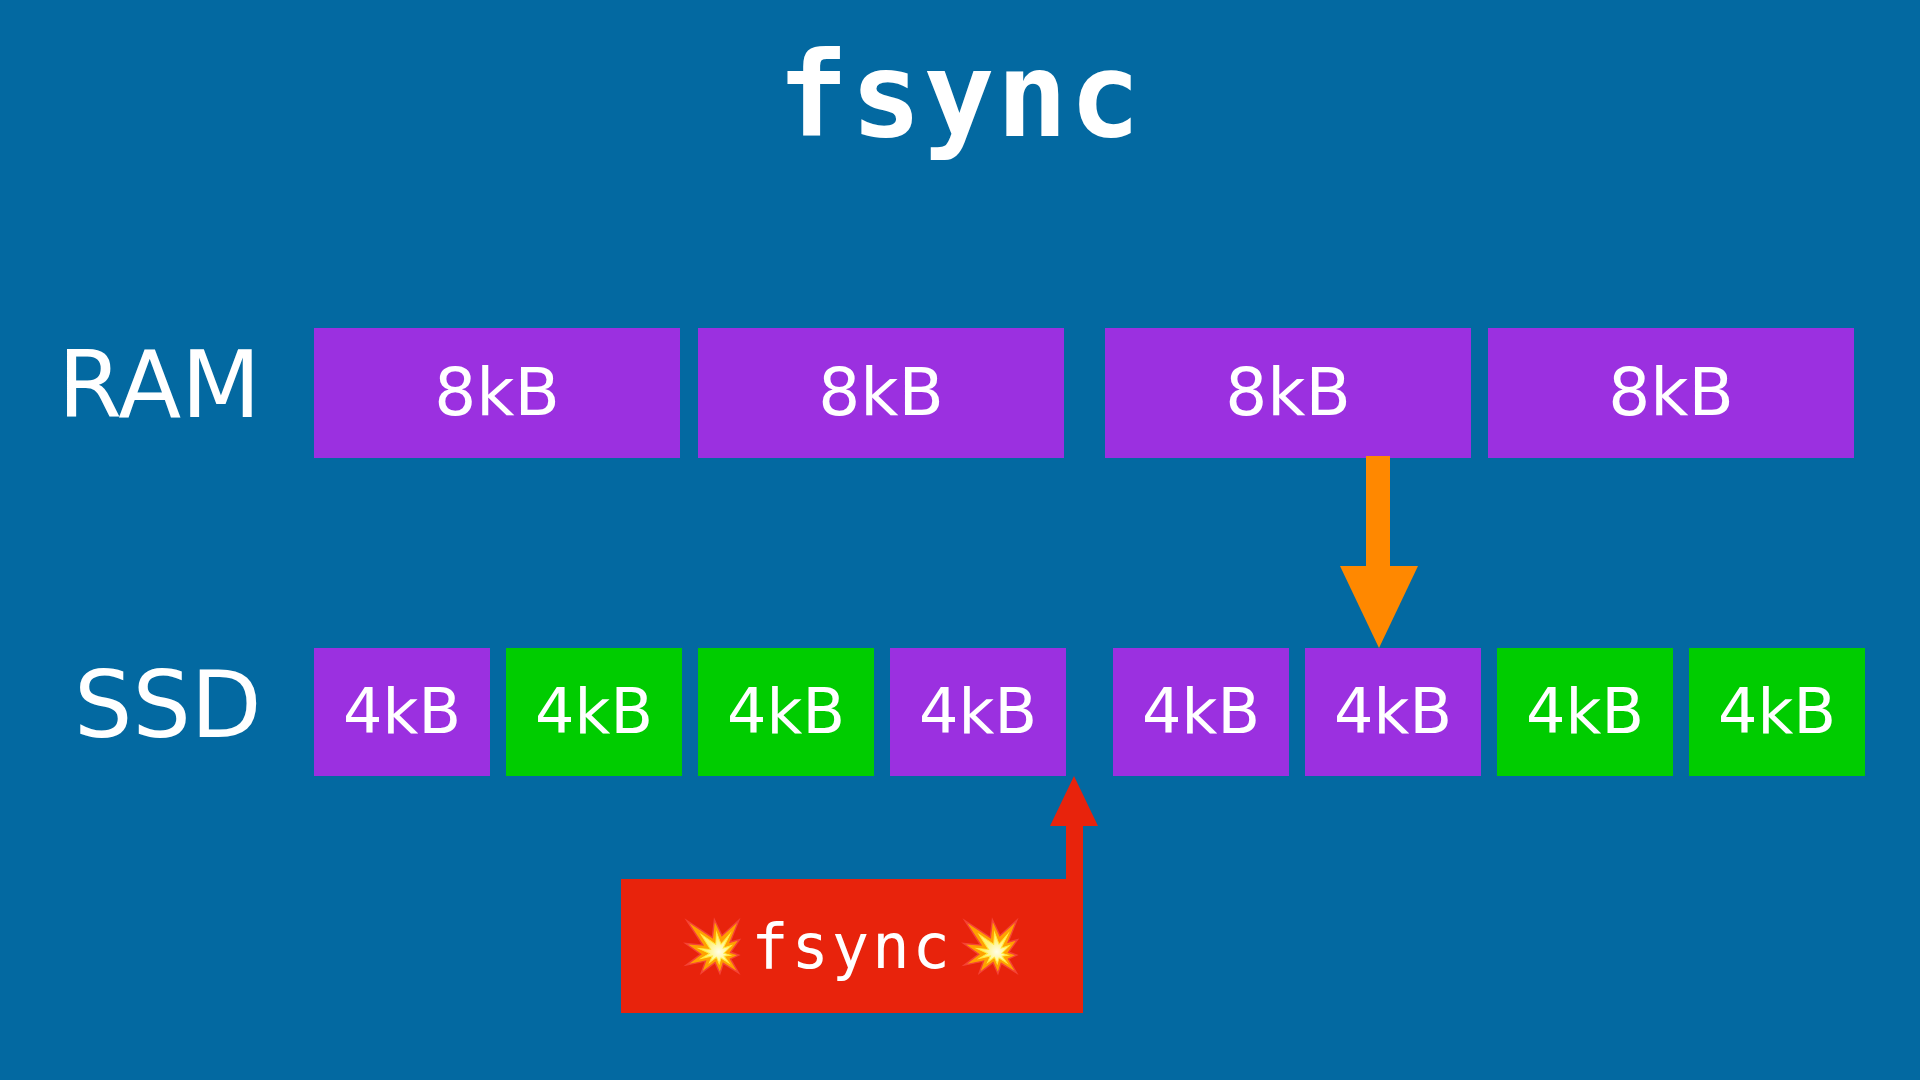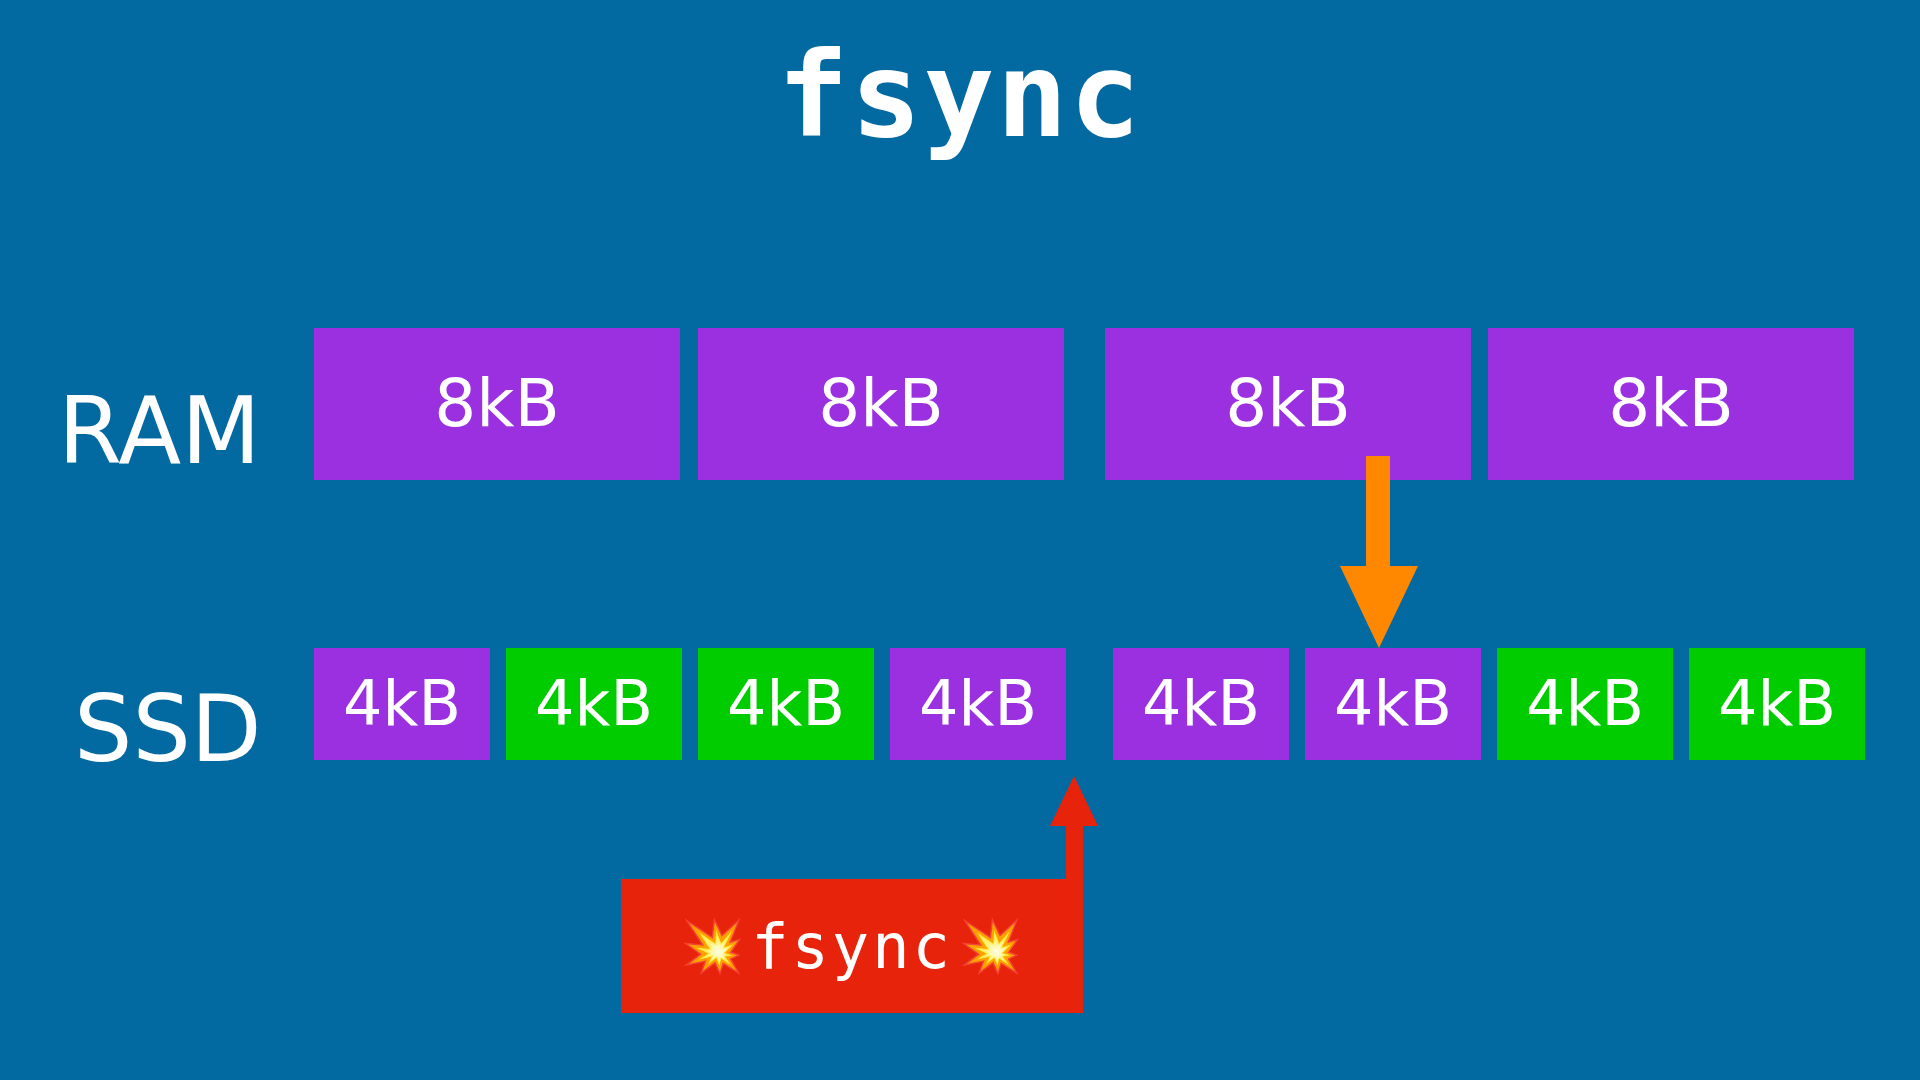--- a/index.html
+++ b/index.html
@@ -39,46 +39,46 @@
   
   .row-label {
     position: absolute;
     color: #ffffff;
     font-family: "DejaVu Sans", sans-serif;
     font-size: 92px;
     font-weight: 400;
     line-height: 1;
     white-space: pre;
   }
-  #label-ram { left: 58px;  top: 340px; margin-top: 46px; }
-  #label-ssd { left: 74px;  top: 684px; }
+  #label-ram { left: 58px;  top: 340px; }
+  #label-ssd { left: 74px;  top: 660px; }
 
   
   .block {
     position: absolute;
     display: flex;
     align-items: center;
     justify-content: center;
     color: #ffffff;
     font-family: "DejaVu Sans", sans-serif;
     line-height: 1;
     box-sizing: border-box;
   }
   .block.purple { background: #9b30e0; }
   .block.green  { background: #00cc00; }
 
   .ram-block {
     top: 328px;
-    height: 152px;
+    height: 130px;
     width: 366px;
     font-size: 66px;
   }
   .ssd-block {
     top: 648px;
-    height: 112px;
+    height: 128px;
     width: 176px;
     font-size: 62px;
   }
 
   
   #orange-arrow {
     position: absolute;
     left: 1340px;
     top: 456px;
     width: 80px;

